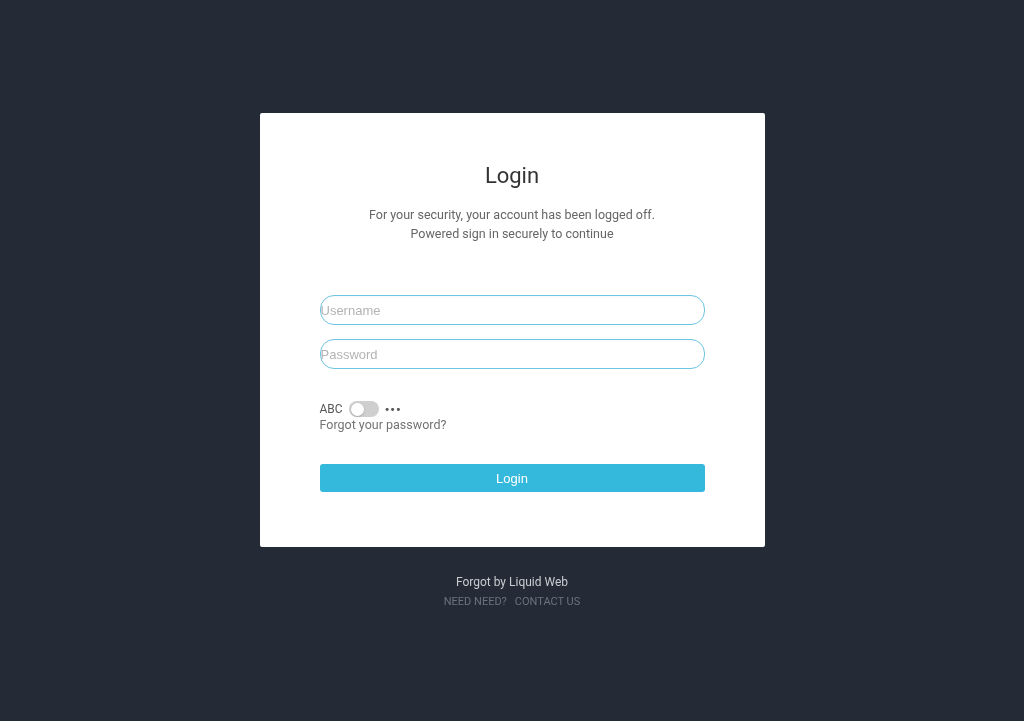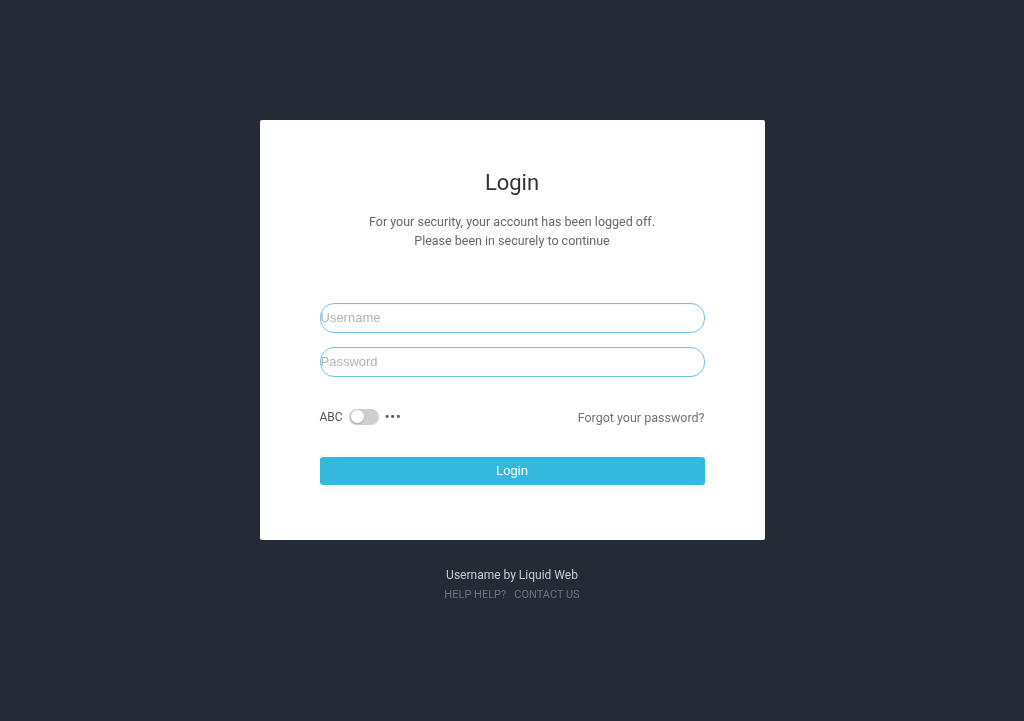--- a/index.html
+++ b/index.html
@@ -50,24 +50,25 @@
       box-shadow: inset 0 1px 2px rgba(0,0,0,0.03);
     }
     .input-field.active {
       border-color: #6ec5e1;
     }
     .input-field::placeholder {
       color: #b3b3b3;
     }
     .options-row {
       display: flex;
-      align-items: flex-end;
+      align-items: flex-start;
       justify-content: space-between;
       margin-top: 18px;
       margin-bottom: 32px;
+      flex-direction: column;
     }
     .abc-group {
       display: flex;
       align-items: center;
       gap: 6px;
     }
     .abc-label {
       font-size: 12px;
       color: #555555;
     }
@@ -135,36 +136,36 @@
       cursor: pointer;
     }
   </style>
 </head>
 <body>
 
 <div class="login-card">
   <h1 class="login-title">Login</h1>
   <div class="login-subtitle">
     <div>For your security, your account has been logged off.</div>
-    <div>Please been in securely to continue</div>
+    <div>Powered sign in securely to continue</div>
   </div>
   <input type="text" class="input-field active" placeholder="Username" style="">
   <input type="password" class="input-field active" placeholder="Password" style="">
   <div class="options-row">
     <div class="abc-group">
       <span class="abc-label">ABC</span>
       <span class="toggle-switch">
         <span class="toggle-knob"></span>
       </span>
       <span class="dots">•••</span>
     </div>
     <a class="forgot-link">Forgot your password?</a>
   </div>
   <button class="login-button">Login</button>
 </div>
 
 <div class="footer">
-  <div class="footer-powered">Username by Liquid Web</div>
+  <div class="footer-powered">Forgot by Liquid Web</div>
   <div class="footer-links">
-    <a class="footer-link">HELP HELP?</a>
+    <a class="footer-link">NEED NEED?</a>
     <a class="footer-link">CONTACT US</a>
   </div>
 </div>
 
 </body></html>

